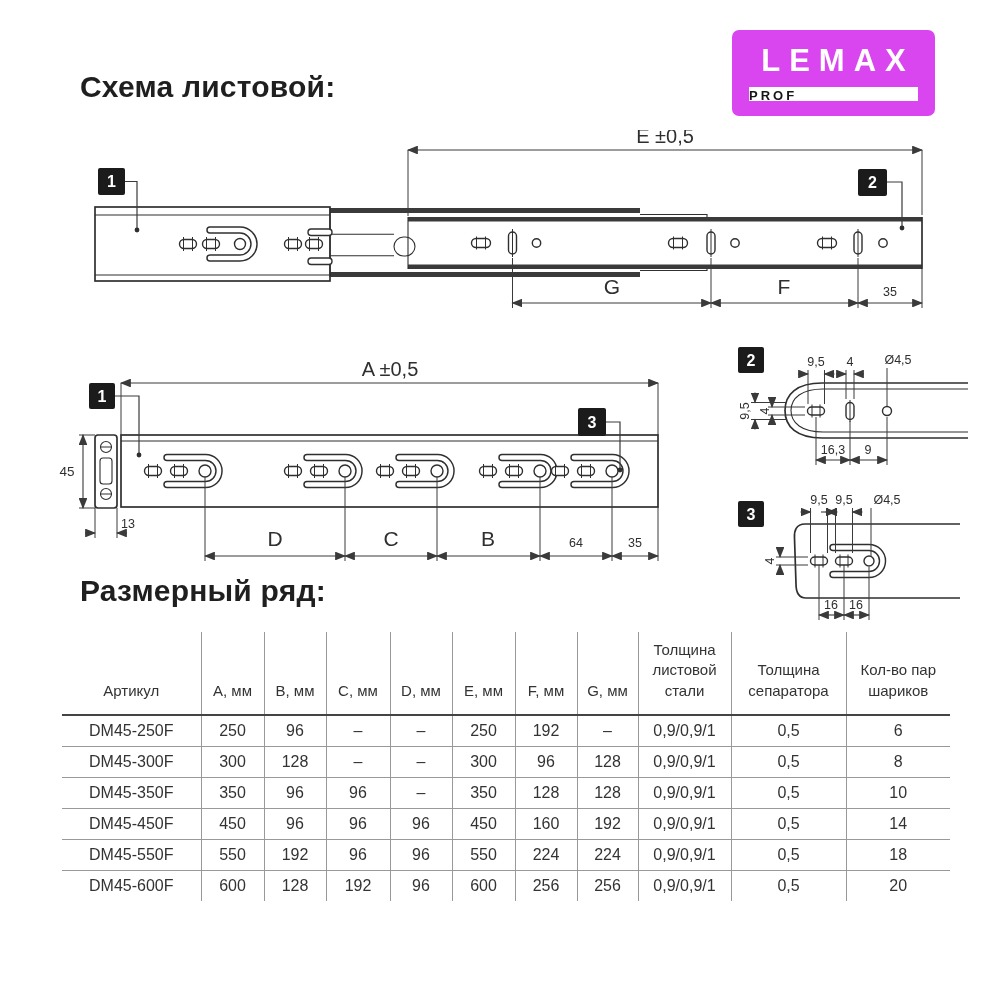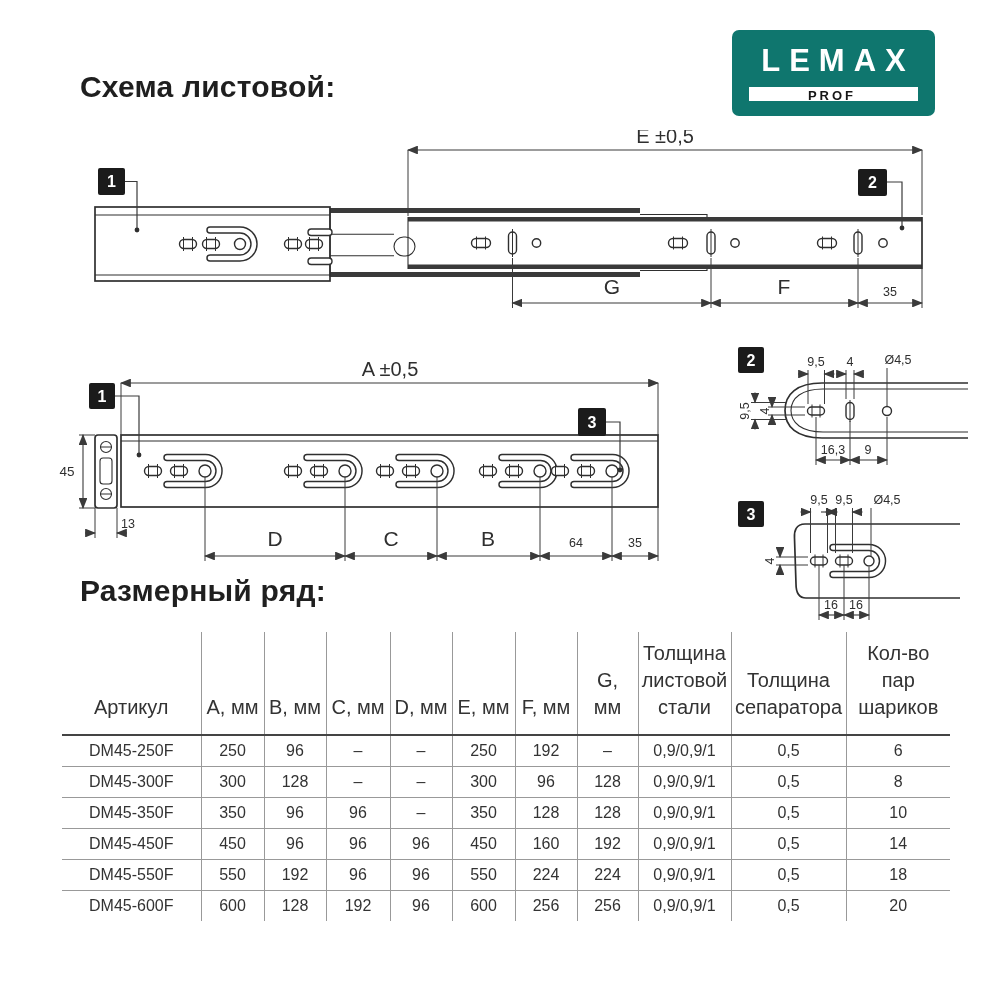--- a/index.html
+++ b/index.html
@@ -3,25 +3,25 @@
 <meta charset="utf-8">
 <style>
   html,body{margin:0;padding:0;background:#fff;}
   body{width:1000px;height:1000px;position:relative;font-family:"Liberation Sans",sans-serif;color:#333;}
   .abs{position:absolute;}
 
   
   .sec-title{font-size:30px;font-weight:700;color:#1f1f1f;letter-spacing:.2px;}
 
   
-  .logo{left:732px;top:30px;width:203px;height:86px;background:#0f766e;border-radius:7px;}
+  .logo{left:732px;top:30px;width:203px;height:86px;background:#d946ef;border-radius:7px;}
   .logo-brand{position:absolute;top:13px;left:0;width:100%;text-align:center;color:#fff;
     font-size:31px;font-weight:600;letter-spacing:9px;text-indent:9px;}
   .logo-bar{position:absolute;left:17px;right:17px;bottom:15px;height:14px;background:#fff;
-    display:flex;justify-content:center;align-items:center;}
+    display:flex;justify-content:flex-start;align-items:center;}
   .logo-sub{font-size:13px;font-weight:700;color:#161616;letter-spacing:3px;line-height:1;
     padding-right:3px;transform:translateY(.5px);}
 
   
   svg text{font-family:"Liberation Sans",sans-serif;fill:#2f2f2f;}
   .part{fill:none;stroke:#2f2f2f;stroke-width:1.7;}
   .part-thin{fill:none;stroke:#2f2f2f;stroke-width:1.1;}
   .hole{fill:#fff;stroke:#2f2f2f;stroke-width:1.4;}
   .tick{stroke:#2f2f2f;stroke-width:1;fill:none;}
   .strip{fill:#3a3a3a;stroke:none;}
@@ -33,21 +33,21 @@
   .dot{fill:#2f2f2f;}
   .mk{fill:#1b1b1b;}
   .mk-t{fill:#fff;font-size:16px;font-weight:700;text-anchor:middle;}
   .dt{font-size:12.5px;text-anchor:middle;}
   .dt-lg{font-size:21px;text-anchor:middle;}
   .dt-md{font-size:20px;text-anchor:middle;}
 
   
   .spec-table{left:62px;top:632px;}
   table{border-collapse:collapse;table-layout:fixed;width:888px;font-size:16px;color:#333;}
-  th{font-weight:400;font-size:20px;vertical-align:bottom;
+  th{font-weight:400;font-size:15px;vertical-align:bottom;
      padding:8px 3px 13px;line-height:1.35;border-right:1px solid #999;}
   thead tr th{border-bottom:2px solid #444;}
   td{text-align:center;height:30px;padding:0 3px;border-right:1px solid #999;border-bottom:1px solid #999;}
   th:last-child,td:last-child{border-right:none;}
   tbody tr:last-child td{border-bottom:none;}
 </style>
 </head>
 <body>
 
 <div class="abs sec-title" style="left:80px;top:70px;">Схема листовой:</div>

